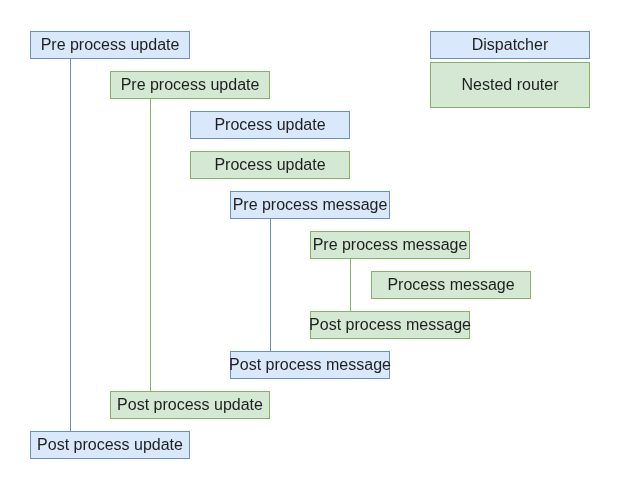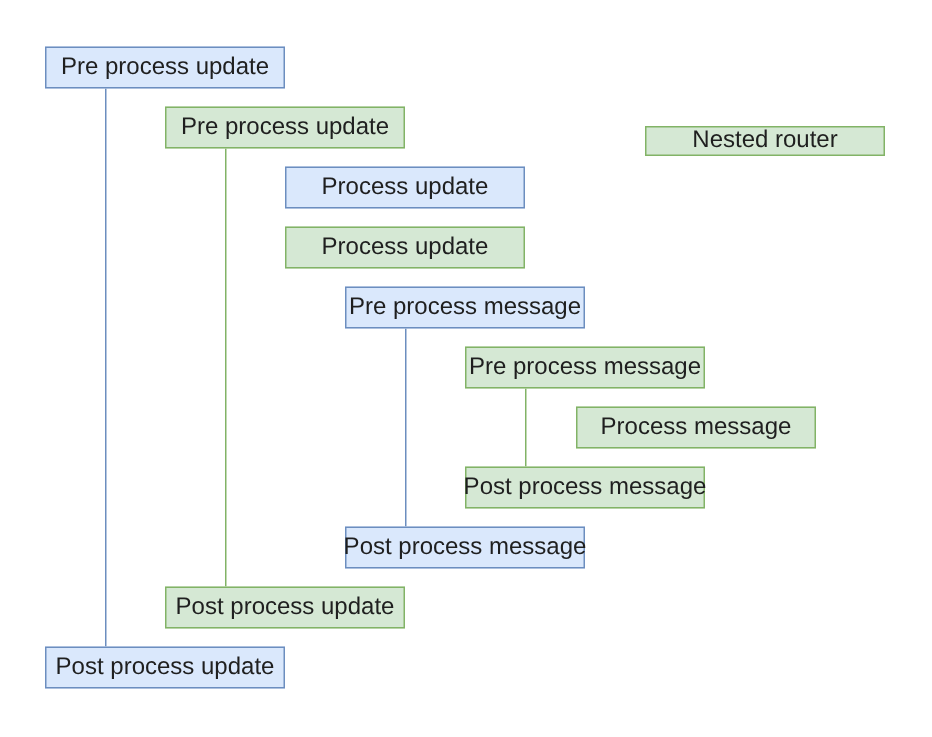--- a/index.html
+++ b/index.html
@@ -69,26 +69,27 @@
   <div class="node nested" style="left:110px; top:71px; width:160px; height:28px;">Pre process update</div>
 
   <div class="node dispatcher" style="left:190px; top:111px; width:160px; height:28px;">Process update</div>
 
   <div class="node nested" style="left:190px; top:151px; width:160px; height:28px;">Process update</div>
 
   <div class="node dispatcher" style="left:230px; top:191px; width:160px; height:28px;">Pre process message</div>
 
   <div class="node nested" style="left:310px; top:231px; width:160px; height:28px;">Pre process message</div>
 
-  <div class="node nested" style="left:384px; top:271px; width:160px; height:28px;text-align:right;">Process message</div>
+  <div class="node nested" style="left:371px; top:271px; width:160px; height:28px;text-align:right;">Process message</div>
 
   <div class="node nested" style="left:310px; top:311px; width:160px; height:28px;">Post process message</div>
 
   <div class="node dispatcher" style="left:230px; top:351px; width:160px; height:28px;">Post process message</div>
 
   <div class="node nested" style="left:110px; top:391px; width:160px; height:28px;">Post process update</div>
 
   <div class="node dispatcher" style="left:30px; top:431px; width:160px; height:28px;">Post process update</div>
 
+  <div class="node dispatcher" style="left:430px; top:31px; width:160px; height:28px;">Dispatcher</div>
 
-  <div class="node nested" style="left:430px; top:84px; width:160px; height:20px;">Nested router</div>
+  <div class="node nested" style="left:430px; top:62px; width:160px; height:46px;">Nested router</div>
 
 </div>
 
 </body></html>

